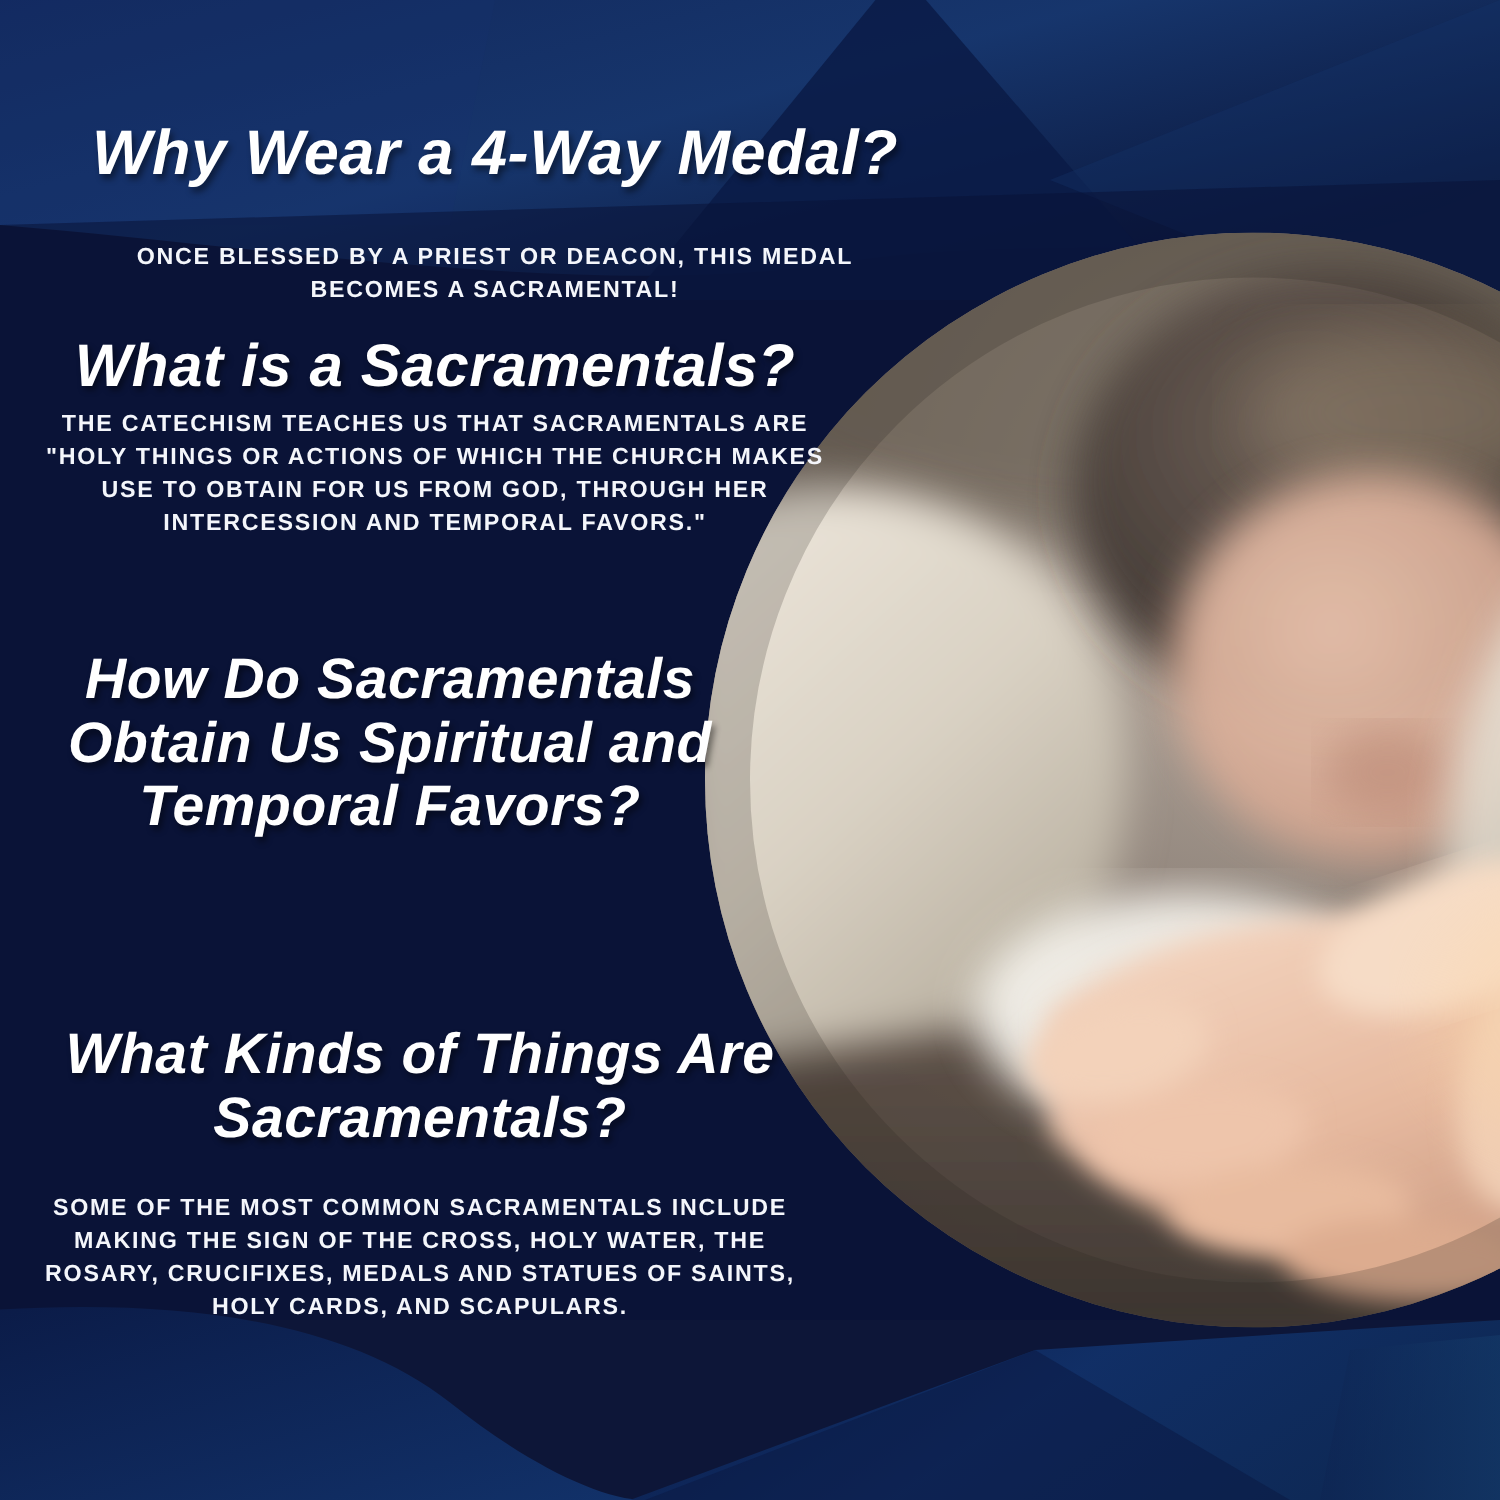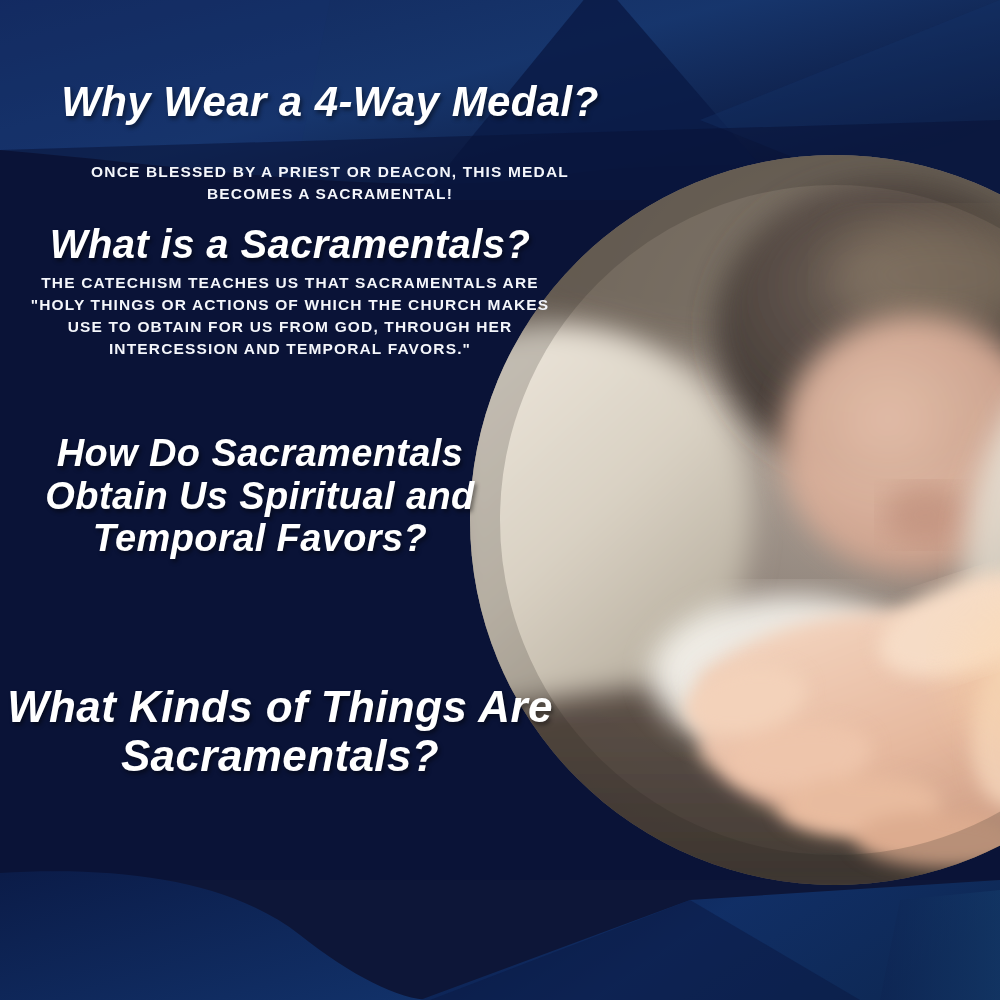--- a/index.html
+++ b/index.html
@@ -76,21 +76,21 @@
   #sec2 .heading { font-size: 40px; }
   #sec2 .body-text { margin-top: 5px; width: 520px; margin-left: 30px; }
 
   
   #sec3 { left: 0;   top: 392px; width: 520px; margin-top: 40px; }
   #sec3 .heading { font-size: 38px; }
   #sec3 .body-text { margin-top: 10px; width: 500px; margin-left: 10px; }
 
   
   #sec4 { left: 0;   top: 682px; width: 560px; }
-  #sec4 .heading { font-size: 44px; }
+  #sec4 .heading { font-size: 38px; }
   #sec4 .body-text { margin-top: 28px; width: 530px; margin-left: 15px; }
 </style>
 </head>
 <body>
 
 <div id="poster">
 
   <div class="bg-layer">
     <svg class="bg-svg" viewBox="0 0 1000 1000" xmlns="http://www.w3.org/2000/svg">
       <defs>
@@ -241,16 +241,17 @@
       <h2 class="heading">What is a Sacramentals?</h2>
       <p class="body-text">THE CATECHISM TEACHES US THAT SACRAMENTALS ARE "HOLY THINGS OR ACTIONS OF WHICH THE CHURCH MAKES USE TO OBTAIN FOR US FROM GOD, THROUGH HER INTERCESSION AND TEMPORAL FAVORS."</p>
     </div>
 
     <div class="block" id="sec3">
       <h2 class="heading">How Do Sacramentals Obtain Us Spiritual and Temporal Favors?</h2>
     </div>
 
     <div class="block" id="sec4">
       <h2 class="heading">What Kinds of Things Are Sacramentals?</h2>
+      <p class="body-text">SOME OF THE MOST COMMON SACRAMENTALS INCLUDE MAKING THE SIGN OF THE CROSS, HOLY WATER, THE ROSARY, CRUCIFIXES, MEDALS AND STATUES OF SAINTS, HOLY CARDS, AND SCAPULARS.</p>
     </div>
 
   </div>
 </div>
 
 </body></html>

